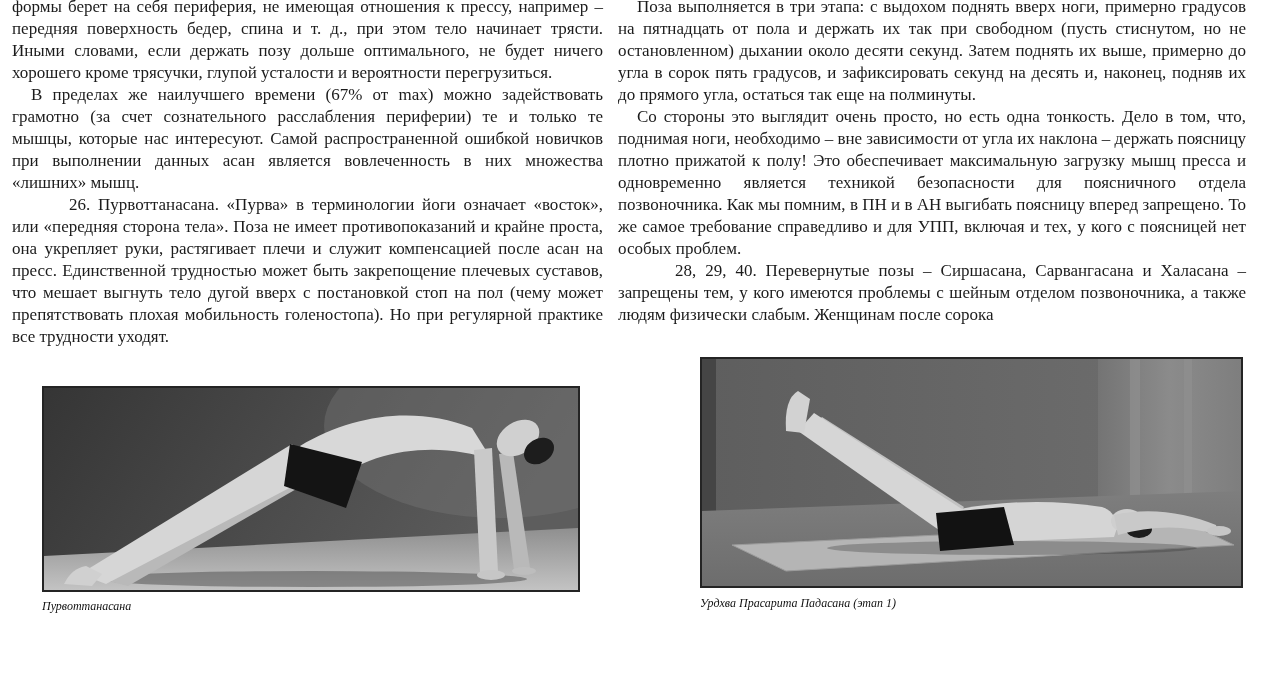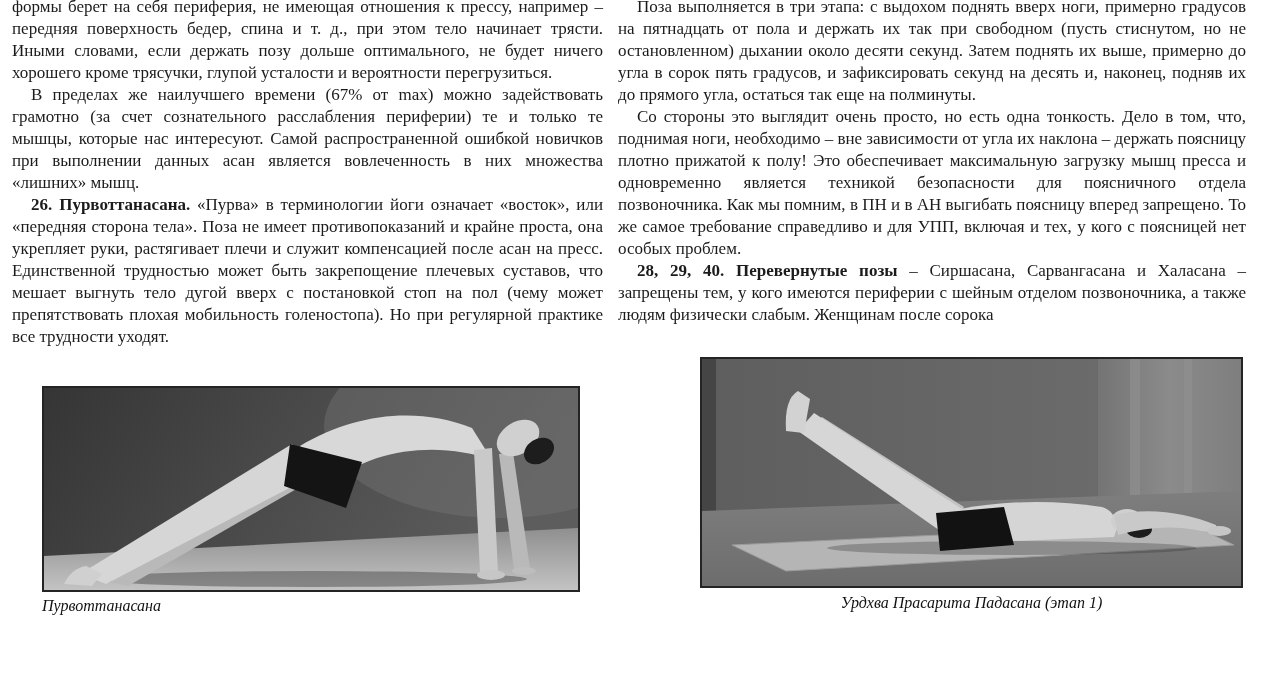--- a/index.html
+++ b/index.html
@@ -10,50 +10,50 @@
   }
   .page{position:absolute;inset:0;}
   .col{position:absolute;top:-4px;}
   .col-left{left:12px;width:591px;}
   .col-right{left:618px;width:628px;}
   .para{
     margin:0;font-size:17px;line-height:22px;color:#1b1b1b;
     text-align:justify;hyphens:auto;-webkit-hyphens:auto;
   }
   .para.indent{text-indent:19px;}
-  .lead{font-weight:bold;}
+  .lead{font-weight:normal;margin-left:38px;}
   .photo{
     position:absolute;margin:0;padding:0;box-sizing:border-box;
     border:2px solid #242424;background:#565656;
   }
   .photo svg{display:block;width:100%;height:100%;}
   .photo-left{left:42px;top:386px;width:538px;height:206px;}
   .photo-right{left:700px;top:357px;width:543px;height:231px;}
   .caption{
-    position:absolute;font-style:italic;font-size:16px;color:#111111;
+    position:absolute;font-style:italic;font-size:12px;color:#111111;
     line-height:20px;
   }
   .caption-left{left:42px;top:596px;width:538px;text-align:left;}
-  .caption-right{left:700px;top:593px;width:543px;text-align:center;}
+  .caption-right{left:700px;top:593px;width:543px;text-align:left;}
 </style>
 </head>
 <body>
 
 <div class="page">
 
   <section class="col col-left">
     <p class="para"><span>формы берет на себя периферия, не имеющая отношения к прессу, например – передняя поверхность бедер, спина и т. д., при этом тело начинает трясти. Иными словами, если держать позу дольше оптимального, не будет ничего хорошего кроме трясучки, глупой усталости и вероятности перегрузиться.</span></p>
     <p class="para indent"><span>В пределах же наилучшего времени (67% от max) можно задействовать грамотно (за счет сознательного расслабления периферии) те и только те мышцы, которые нас интересуют. Самой распространенной ошибкой новичков при выполнении данных асан является вовлеченность в них множества «лишних» мышц.</span></p>
     <p class="para indent"><b class="lead">26. Пурвоттанасана.</b><span> «Пурва» в терминологии йоги означает «восток», или «передняя сторона тела». Поза не имеет противопоказаний и крайне проста, она укрепляет руки, растягивает плечи и служит компенсацией после асан на пресс. Единственной трудностью может быть закрепощение плечевых суставов, что мешает выгнуть тело дугой вверх с постановкой стоп на пол (чему может препятствовать плохая мобильность голеностопа). Но при регулярной практике все трудности уходят.</span></p>
   </section>
 
   <section class="col col-right">
     <p class="para indent"><span>Поза выполняется в три этапа: с выдохом поднять вверх ноги, примерно градусов на пятнадцать от пола и держать их так при свободном (пусть стиснутом, но не остановленном) дыхании около десяти секунд. Затем поднять их выше, примерно до угла в сорок пять градусов, и зафиксировать секунд на десять и, наконец, подняв их до прямого угла, остаться так еще на полминуты.</span></p>
     <p class="para indent"><span>Со стороны это выглядит очень просто, но есть одна тонкость. Дело в том, что, поднимая ноги, необходимо – вне зависимости от угла их наклона – держать поясницу плотно прижатой к полу! Это обеспечивает максимальную загрузку мышц пресса и одновременно является техникой безопасности для поясничного отдела позвоночника. Как мы помним, в ПН и в АН выгибать поясницу вперед запрещено. То же самое требование справедливо и для УПП, включая и тех, у кого с поясницей нет особых проблем.</span></p>
-    <p class="para indent"><b class="lead">28, 29, 40. Перевернутые позы</b><span> – Сиршасана, Сарвангасана и Халасана – запрещены тем, у кого имеются периферии с шейным отделом позвоночника, а также людям физически слабым. Женщинам после сорока</span></p>
+    <p class="para indent"><b class="lead">28, 29, 40. Перевернутые позы</b><span> – Сиршасана, Сарвангасана и Халасана – запрещены тем, у кого имеются проблемы с шейным отделом позвоночника, а также людям физически слабым. Женщинам после сорока</span></p>
   </section>
 
   <figure class="photo photo-left" role="img" aria-label="Черно-белая фотография: мужчина в черных шортах выполняет Пурвоттанасану — обратную планку с опорой на ладони и стопы, таз поднят, голова запрокинута назад">
     <svg viewBox="0 0 534 202" preserveAspectRatio="none">
       <defs>
         <linearGradient id="wallL" x1="0" y1="0" x2="1" y2="0.25">
           <stop offset="0" stop-color="#353535"></stop>
           <stop offset="0.55" stop-color="#4c4c4c"></stop>
           <stop offset="1" stop-color="#5d5d5d"></stop>
         </linearGradient>

